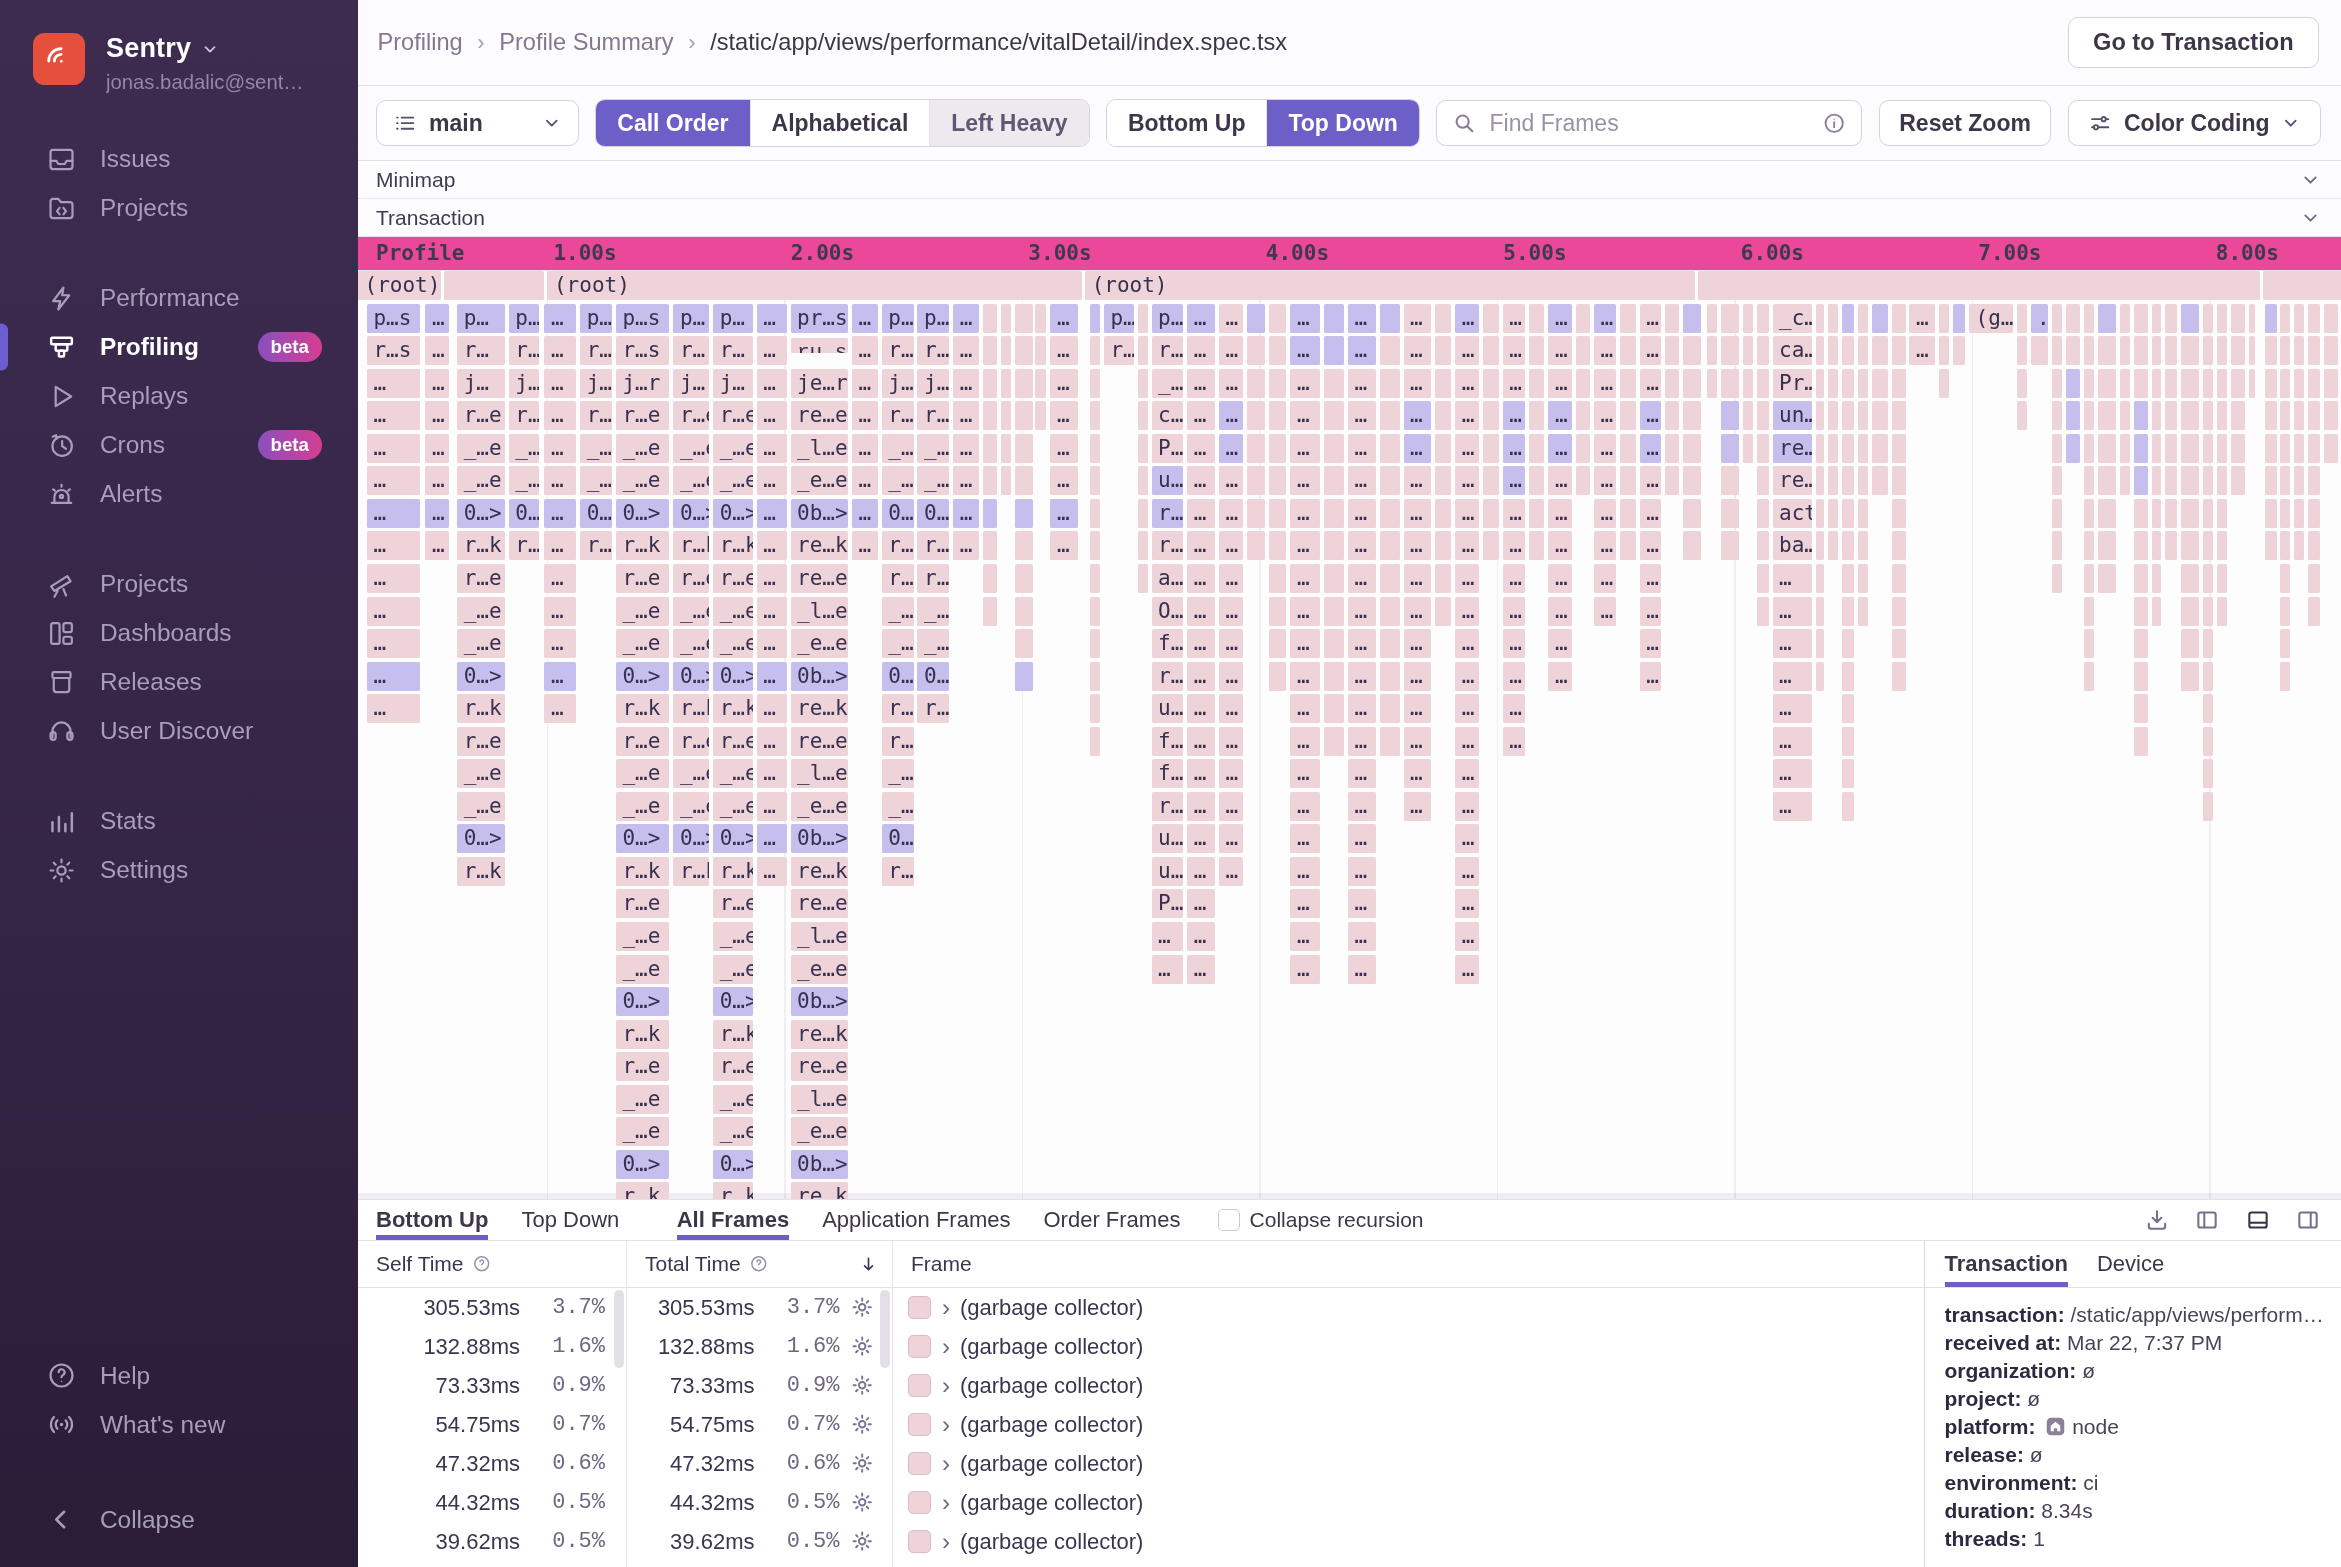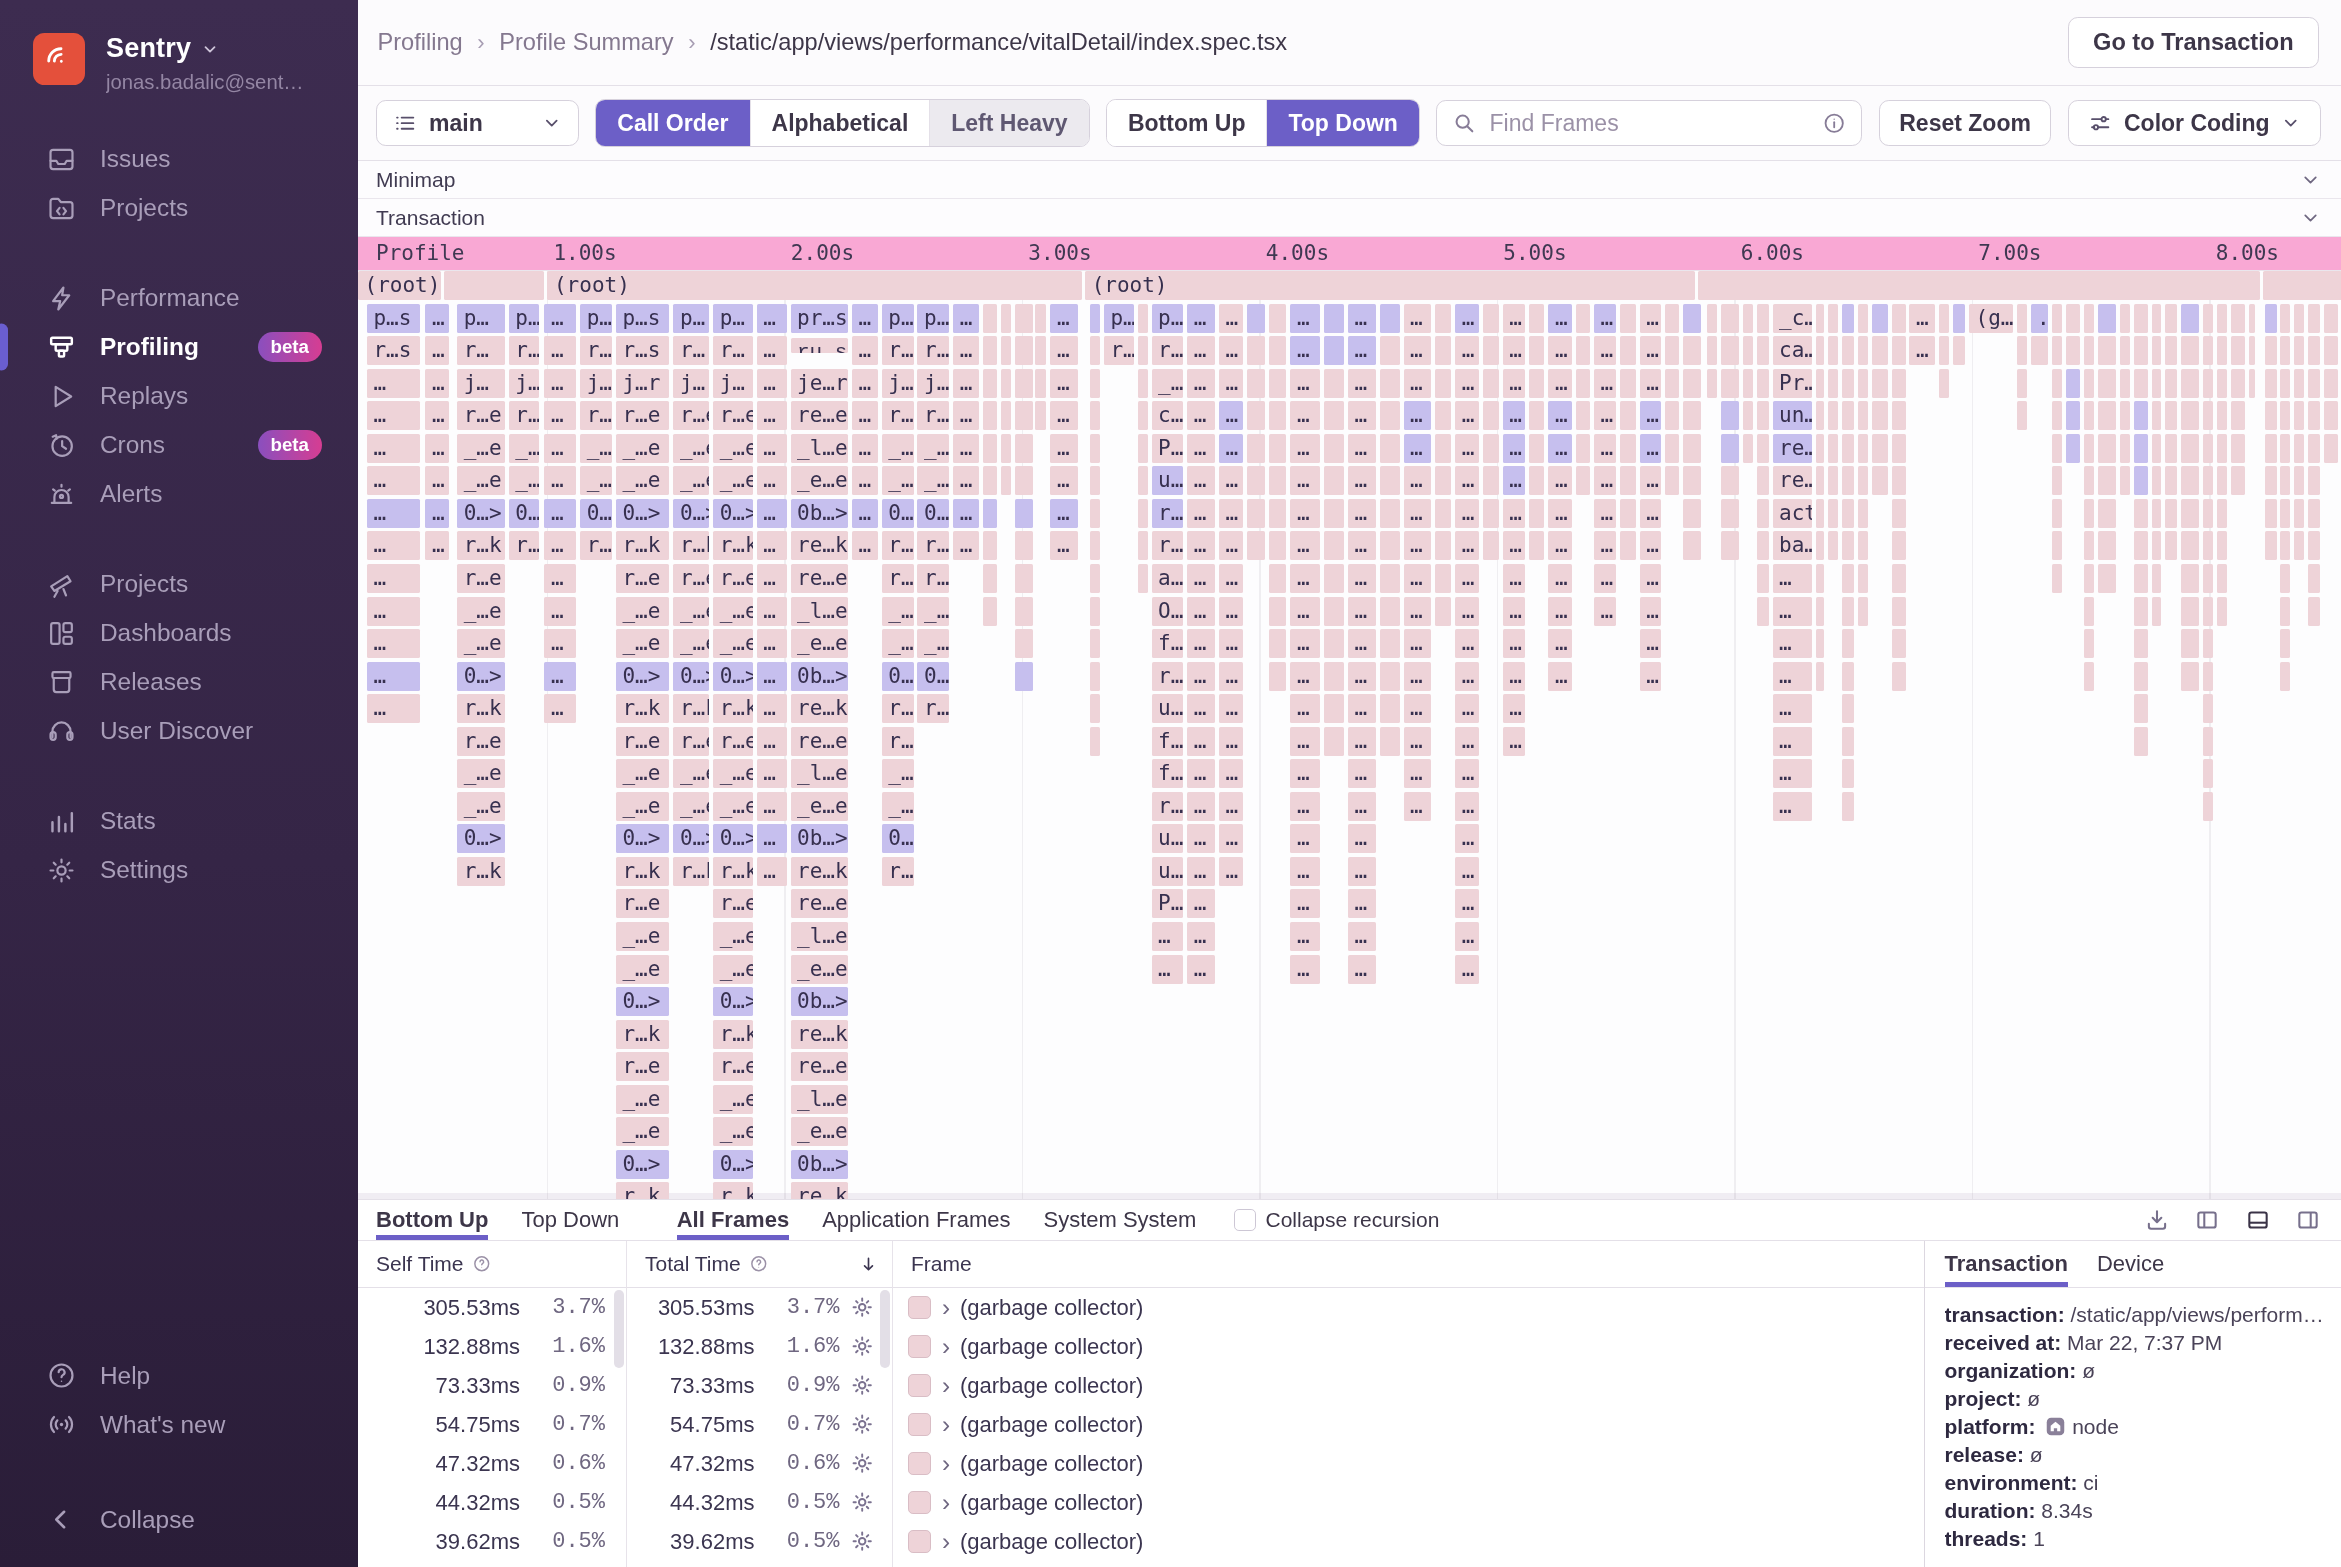--- a/index.html
+++ b/index.html
@@ -62,22 +62,22 @@
   .tb-search input::placeholder{color:#9b91a7;}
   .sicon{width:24.4px;height:24.4px;color:#877c97;flex:0 0 24.4px;}
   .tb-btn{display:flex;align-items:center;gap:11.4px;background:#fff;border:0.8px solid #d6d1dc;border-radius:9.8px;
        height:46px;padding:0 19.5px;font-family:inherit;font-size:23px;font-weight:700;color:#3d3648;cursor:pointer;}
   .tb-btn .chev{color:#584f6b;}
 
   .sec-row{height:37px;flex:0 0 37px;background:#fdfcfe;border-bottom:0.8px solid #eae6ed;
        display:flex;align-items:center;padding:0 21px 0 18px;font-size:21px;color:#413b52;}
   .sec-row .chev{margin-left:auto;color:#6f6781;}
 
-  .axis{height:33px;flex:0 0 33px;background:#f9a8d4;border-bottom:0.8px solid #eae6ed;position:relative;
-       font-family:"DejaVu Sans Mono",monospace;font-size:21px;color:#3f3852;}
+  .axis{height:33px;flex:0 0 33px;background:#ec4899;border-bottom:0.8px solid #eae6ed;position:relative;
+       font-family:"DejaVu Sans Mono",monospace;font-size:21px;color:#3f3852;font-weight:bold;}
   .axis .axis-name{position:absolute;left:18px;top:4.1px;}
   .axis .tick{position:absolute;top:4.1px;padding-left:6.5px;white-space:nowrap;}
 
   .flame{flex:1;position:relative;overflow:hidden;background:#fdfdfe;}
   .gline{position:absolute;top:0;bottom:0;width:1.6px;background:rgba(58,49,77,0.07);}
   .fcell{position:absolute;height:29px;border-radius:1.6px;overflow:hidden;white-space:nowrap;
        font-family:"DejaVu Sans Mono",monospace;font-size:21px;line-height:29px;color:#37304f;
        padding-left:6.5px;box-sizing:border-box;cursor:pointer;}
   .fcell.pink{background:#eed3d8;}
   .fcell.lav{background:#c6bfee;}
@@ -1311,21 +1311,21 @@
 
   <div class="tabbar">
     <span id="tabs-stack" style="display:flex;align-items:stretch;">
         <span class="tab on">Bottom Up</span>
         <span class="tab">Top Down</span>
       </span>
     <span class="tab-gap"></span>
     <span id="tabs-frames" style="display:flex;align-items:stretch;">
         <span class="tab on">All Frames</span>
         <span class="tab">Application Frames</span>
-        <span class="tab">System System</span>
+        <span class="tab">Order Frames</span>
       </span>
     <span class="cr-check">
       <span class="cr-box"></span>
       <span class="cr-label">Collapse recursion</span>
     </span>
     <span class="tab-icons">
       <span class="ic">
         <svg viewBox="0 0 24 24" fill="none" stroke="currentColor" stroke-width="1.9" stroke-linecap="round" stroke-linejoin="round">
             <path d="M12 4v9.5M8 10l4 4 4-4"></path>
             <path d="M4.5 15.5v2.5a2 2 0 0 0 2 2h11a2 2 0 0 0 2-2v-2.5"></path>

